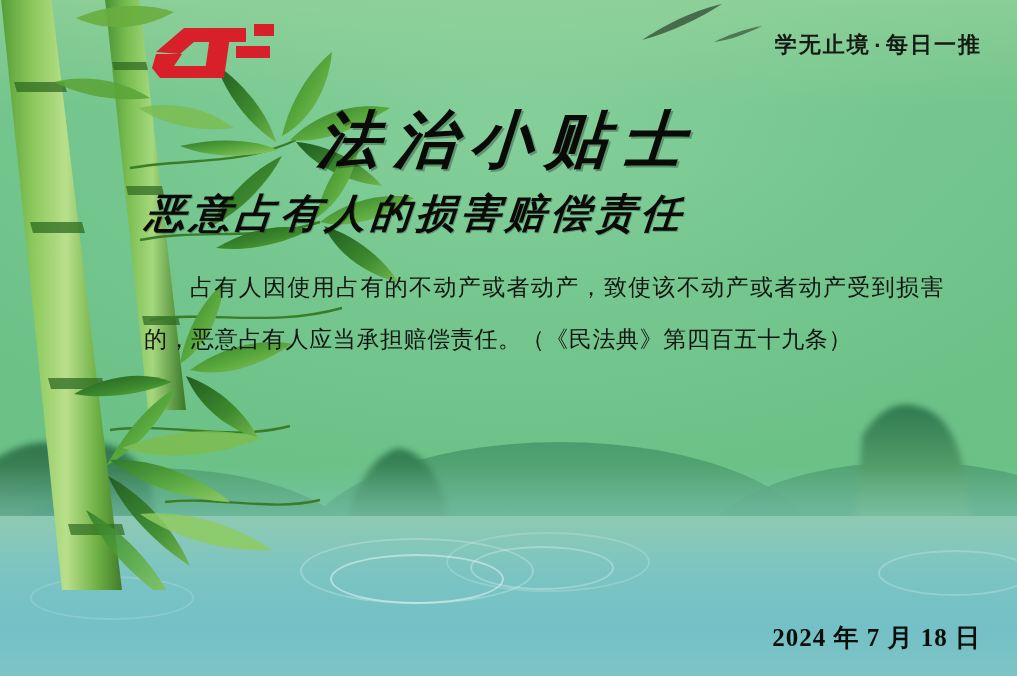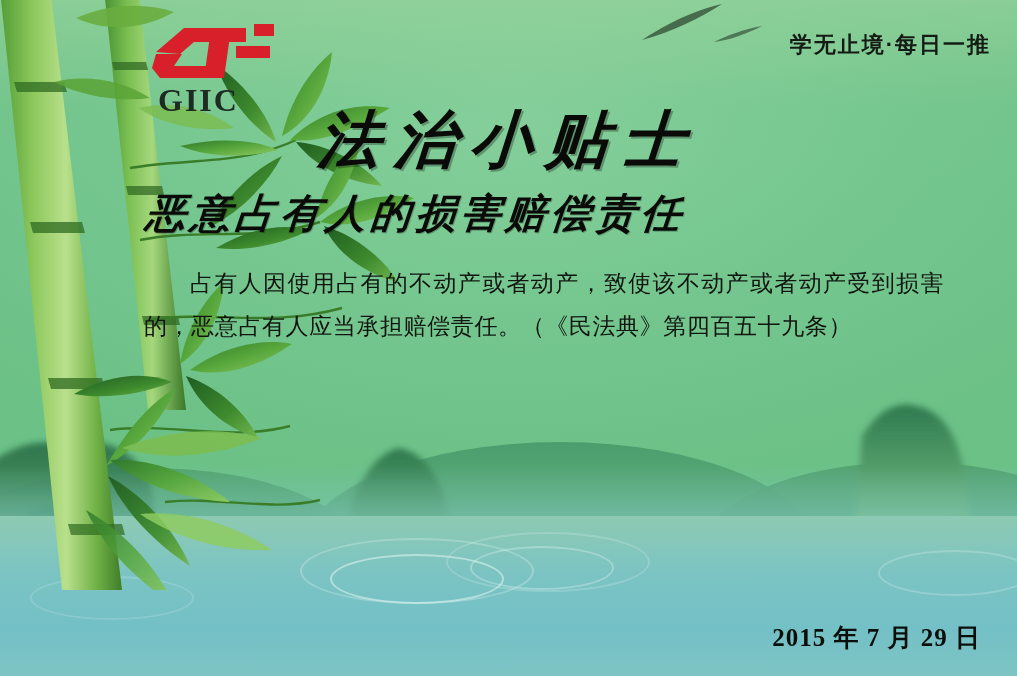--- a/index.html
+++ b/index.html
@@ -57,26 +57,26 @@
     bottom: 0;
     border-radius: 50% 50% 0 0 / 100% 100% 0 0;
   }
 
   
   .bamboo-wrap { position: absolute; left: -10px; top: -10px; width: 430px; height: 600px; }
 
   
   .tagline {
     position: absolute;
-    right: 26px; top: 30px;
+    right: 35px; top: 30px;
     font-size: 22px;
     font-weight: 700;
     letter-spacing: 2px;
     color: #141a14;
-    font-family: Liberation Sans, sans-serif;
+    font-family: Liberation Mono, monospace;
     white-space: nowrap;
   }
 
   .logo-block { position: absolute; left: 150px; top: 22px; width: 130px; height: 92px; }
   .logo-text {
     position: absolute;
     left: 8px; top: 60px;
     font-size: 32px;
     font-weight: 700;
     letter-spacing: 2px;
@@ -109,21 +109,21 @@
     font-style: italic;
     text-shadow: 1px 1px 0 rgba(0,0,0,.25);
     transform: skewX(-5deg);
   }
 
   .body-text {
     position: absolute;
     left: 144px; top: 262px;
     width: 800px;
     font-size: 23px;
-    line-height: 43px;
+    line-height: 52px;
     color: #101510;
     font-family: "Liberation Serif", serif;
     letter-spacing: .6px;
     text-align: justify;
     text-justify: inter-character;
   }
   .body-text p { margin: 0 0 0 0; text-indent: 2em; }
   .body-text p + p { margin-top: 0; }
 
   .date {
@@ -318,25 +318,24 @@
         <path d="M 6 30 L 34 6 L 96 6 L 96 20 L 44 20 L 30 32 Z"></path>
 
         <path d="M 6 32 L 32 32 L 24 44 L 74 44 L 74 56 L 10 56 L 2 46 Z"></path>
 
         <path d="M 60 14 L 80 14 L 74 56 L 54 56 Z"></path>
 
         <path d="M 86 24 L 120 24 L 120 36 L 86 36 Z"></path>
         <path d="M 104 2 L 124 2 L 124 14 L 104 14 Z"></path>
       </g>
     </svg>
-    <div class="logo-text">GIIC</div>
   </div>
 
   <div class="title">法治小贴士</div>
   <div class="subtitle">恶意占有人的损害赔偿责任</div>
 
   <div class="body-text">
     <p>占有人因使用占有的不动产或者动产，致使该不动产或者动产受到损害的，恶意占有人应当承担赔偿责任。（《民法典》第四百五十九条）</p>
   </div>
 
-  <div class="date">2015 年 7 月 29 日</div>
+  <div class="date">2024 年 7 月 18 日</div>
 
 </div>
 
 </body></html>

